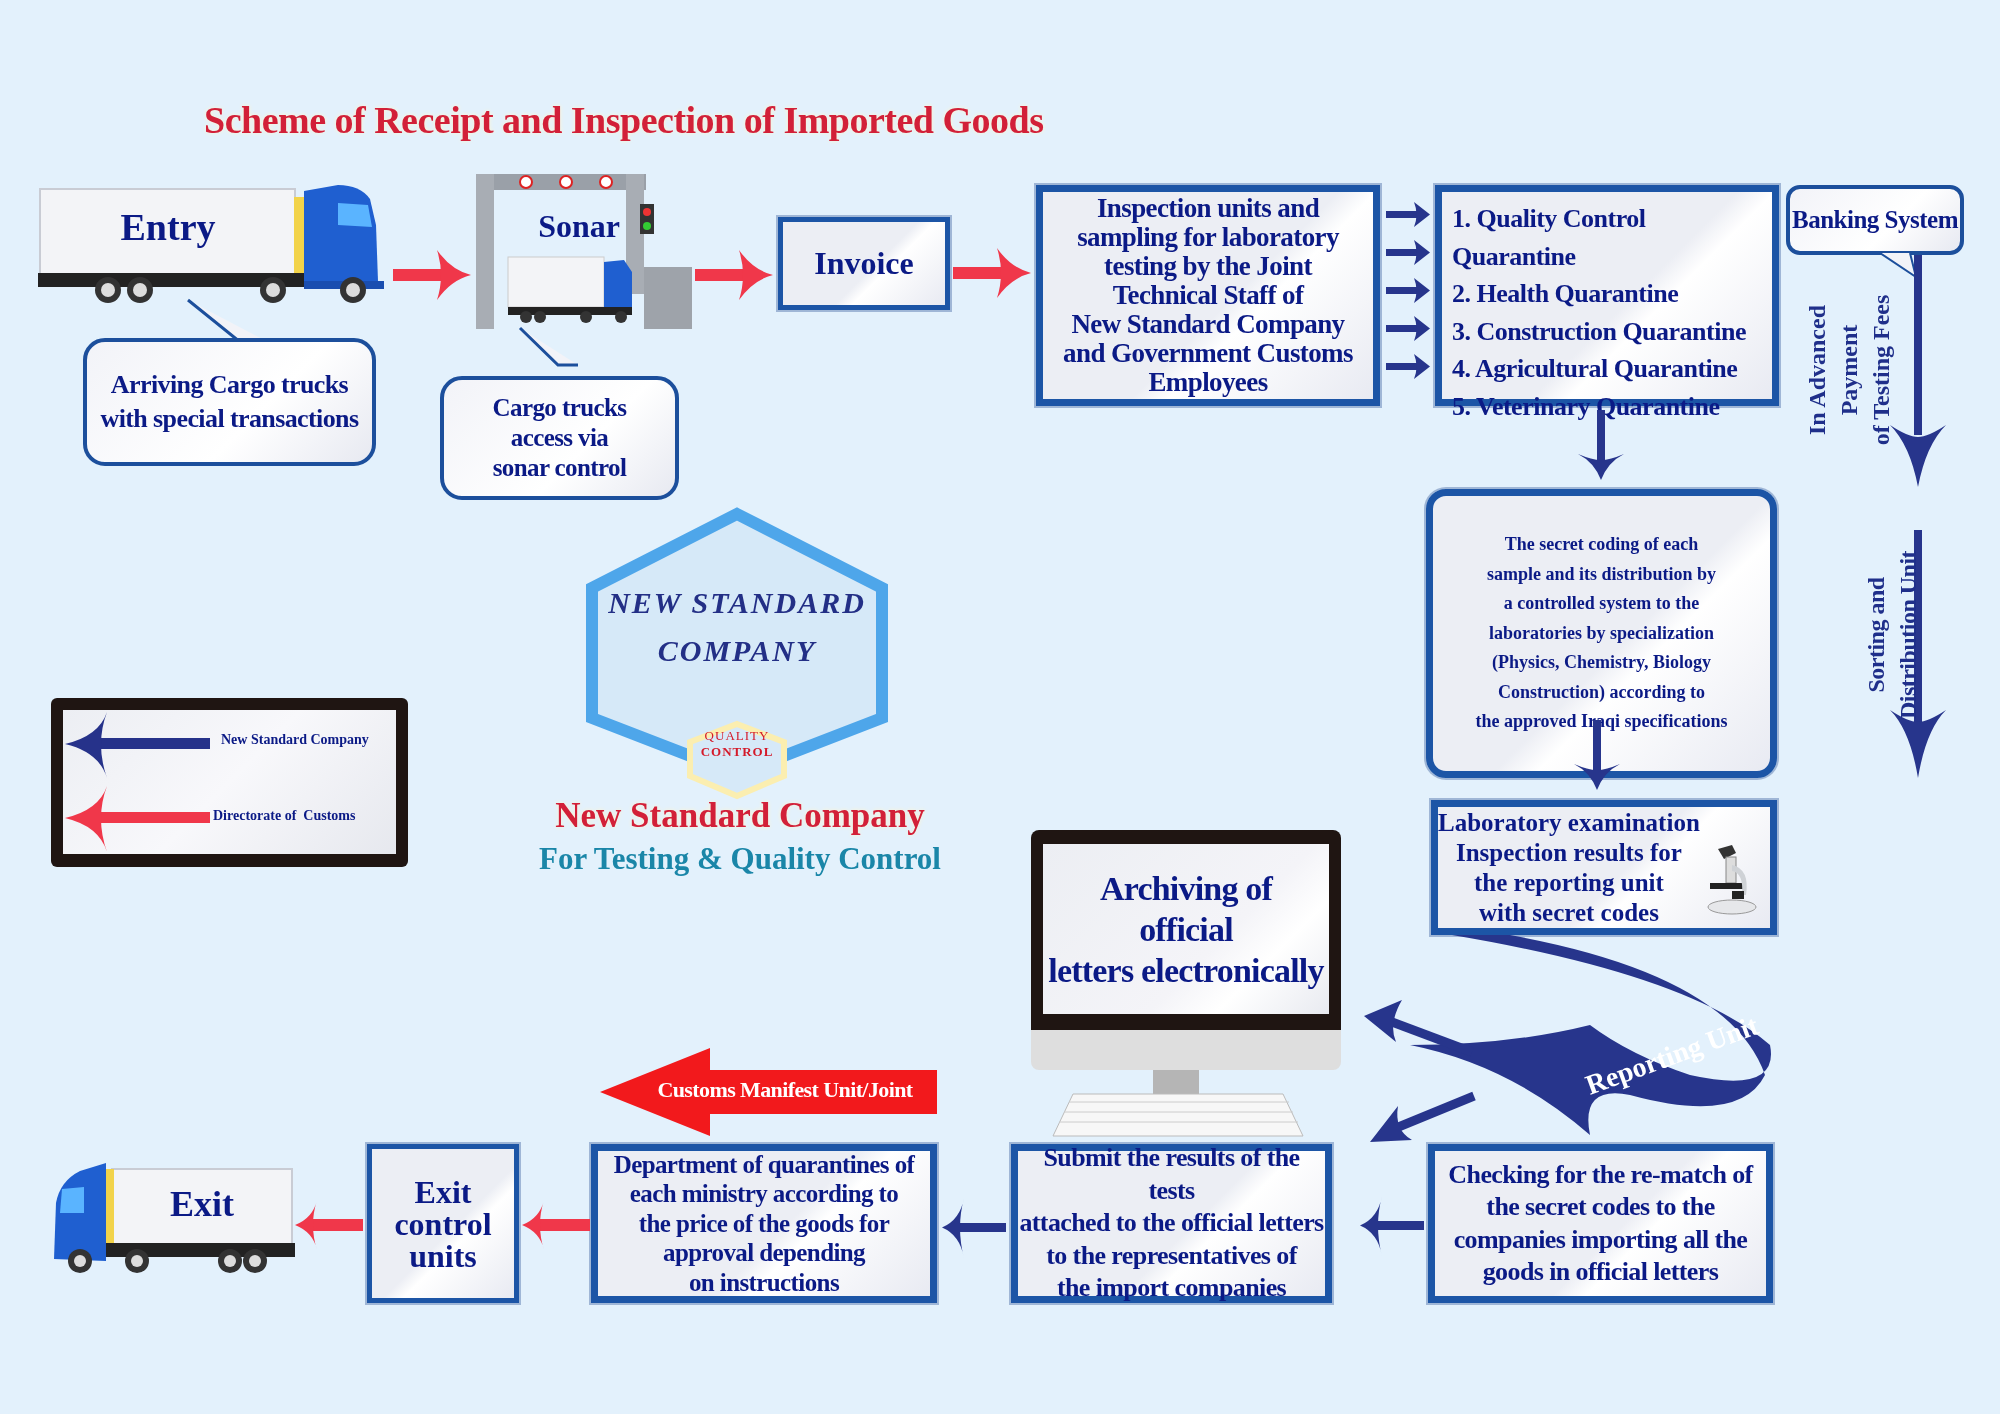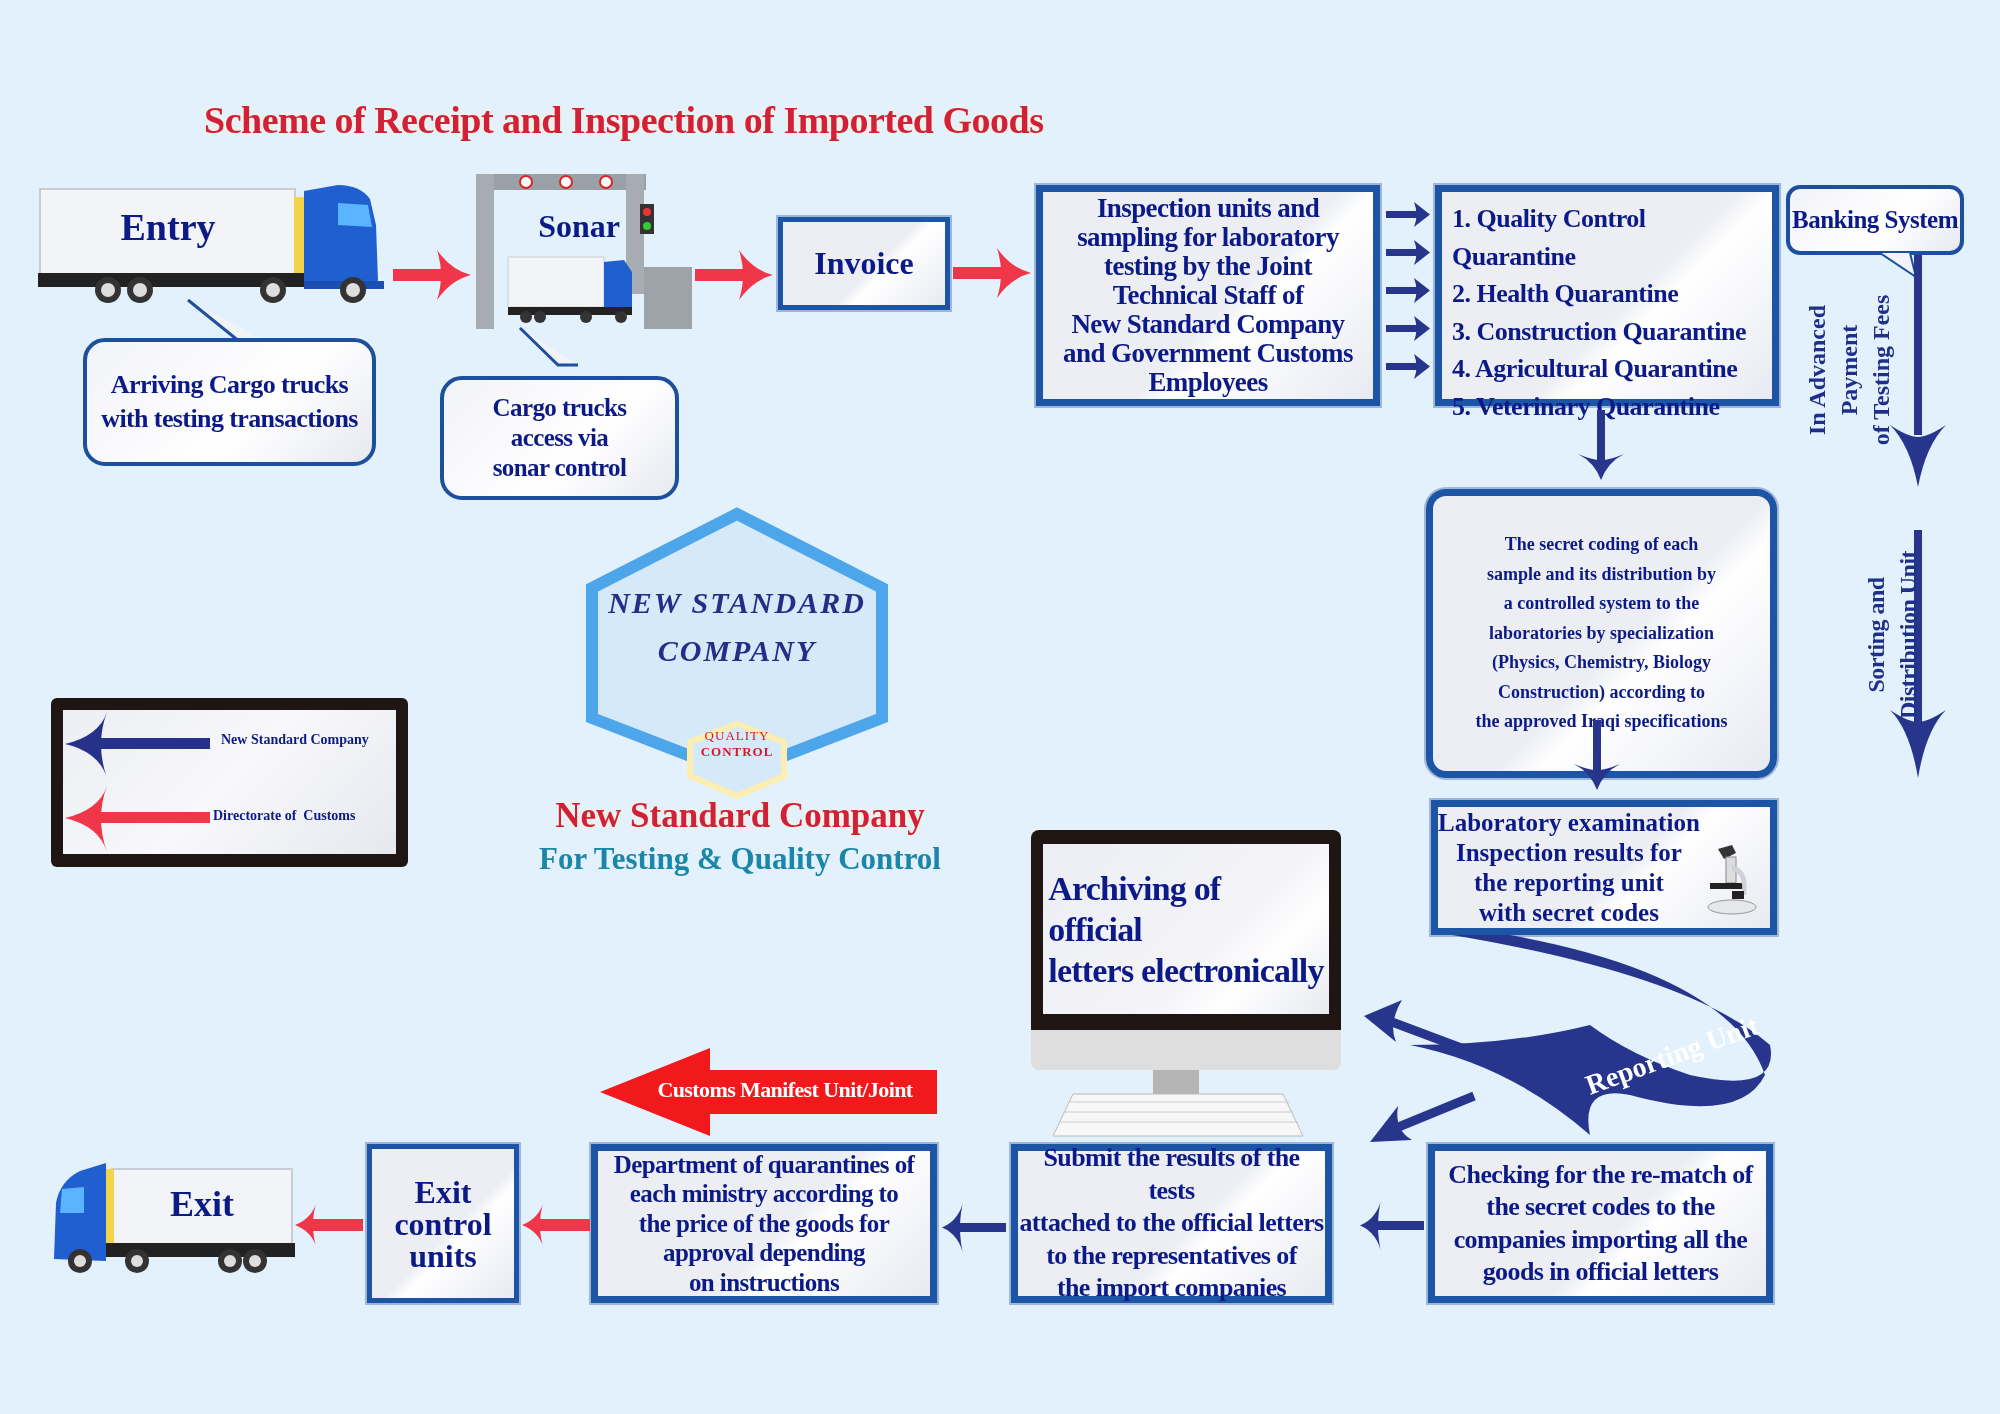--- a/index.html
+++ b/index.html
@@ -42,21 +42,21 @@
       </g>
   </svg>
   <div class="abs" style="left:0;top:20px;width:260px;text-align:center;font-size:38px;font-weight:bold;color:#0b1a86;">Entry</div>
 </div>
 
 <svg style="left:180px;top:300px;" width="90" height="45">
   <path d="M8 0 L60 42 L88 42" fill="#f2f3f8" stroke="#1c4f9c" stroke-width="3"></path>
 </svg>
 <div class="bubble" style="left:83px;top:338px;width:293px;height:128px;font-size:26px;line-height:34px;">
   <span class="narrow">Arriving Cargo trucks
-with testing transactions</span>
+with special transactions</span>
 </div>
 
 <svg style="left:393px;top:250px;" width="80" height="50">
   <rect x="0" y="19" width="50" height="12" fill="#f0374a"></rect>
   <path d="M44 0 Q58 20 78 25 Q58 30 44 50 Q52 25 44 0 Z" fill="#f0374a"></path>
 </svg>
 
 <div class="abs" style="left:466px;top:172px;width:230px;height:162px;">
   <svg width="230" height="162">
     <rect x="10" y="2" width="170" height="16" fill="#9aa0a8"></rect>
@@ -230,21 +230,21 @@
       <rect x="30" y="26" width="115" height="11" fill="#f0374a"></rect>
       <path d="M42 0 Q34 24 0 32 Q34 40 42 66 Q30 32 42 0 Z" fill="#f0374a"></path>
     </svg>
     <div class="abs" style="left:150px;top:98px;font-size:14px;font-weight:bold;color:#0b1a86;white-space:pre;">Directorate of  Customs</div>
   </div>
 </div>
 
 <div class="abs" style="left:1031px;top:830px;width:310px;height:310px;">
   <div class="abs" style="left:0;top:0;width:310px;height:200px;background:#1f1512;border-radius:8px 8px 0 0;"></div>
   <div class="abs" style="left:0;top:200px;width:310px;height:40px;background:#dedede;border-radius:0 0 8px 8px;"></div>
-  <div class="abs" style="left:12px;top:14px;width:286px;height:170px;background:linear-gradient(135deg,#eceef3 0%,#f4f4f8 60%,#fff 75%,#e8eaf0 100%);display:flex;align-items:center;justify-content:center;">
+  <div class="abs" style="left:12px;top:14px;width:286px;height:170px;background:linear-gradient(135deg,#eceef3 0%,#f4f4f8 60%,#fff 75%,#e8eaf0 100%);display:flex;align-items:center;justify-content:center;text-align:center;">
     <span style="white-space:pre-line;font-size:34px;line-height:41px;font-weight:bold;color:#0b1a86;letter-spacing:-0.8px;">Archiving of
 official
 letters electronically</span>
   </div>
   <div class="abs" style="left:122px;top:240px;width:46px;height:30px;background:#b5b5b5;"></div>
   <div class="abs" style="left:110px;top:268px;width:70px;height:10px;background:#d8d8d8;border-radius:2px;"></div>
   <svg style="left:150px;top:270px;" width="60" height="30">
     <path d="M28 2 L50 2 Q58 2 58 10 L58 18 Q58 24 50 24 L10 24" fill="none" stroke="#aaa" stroke-width="3"></path>
   </svg>
   <svg style="left:22px;top:258px;" width="250" height="50">

